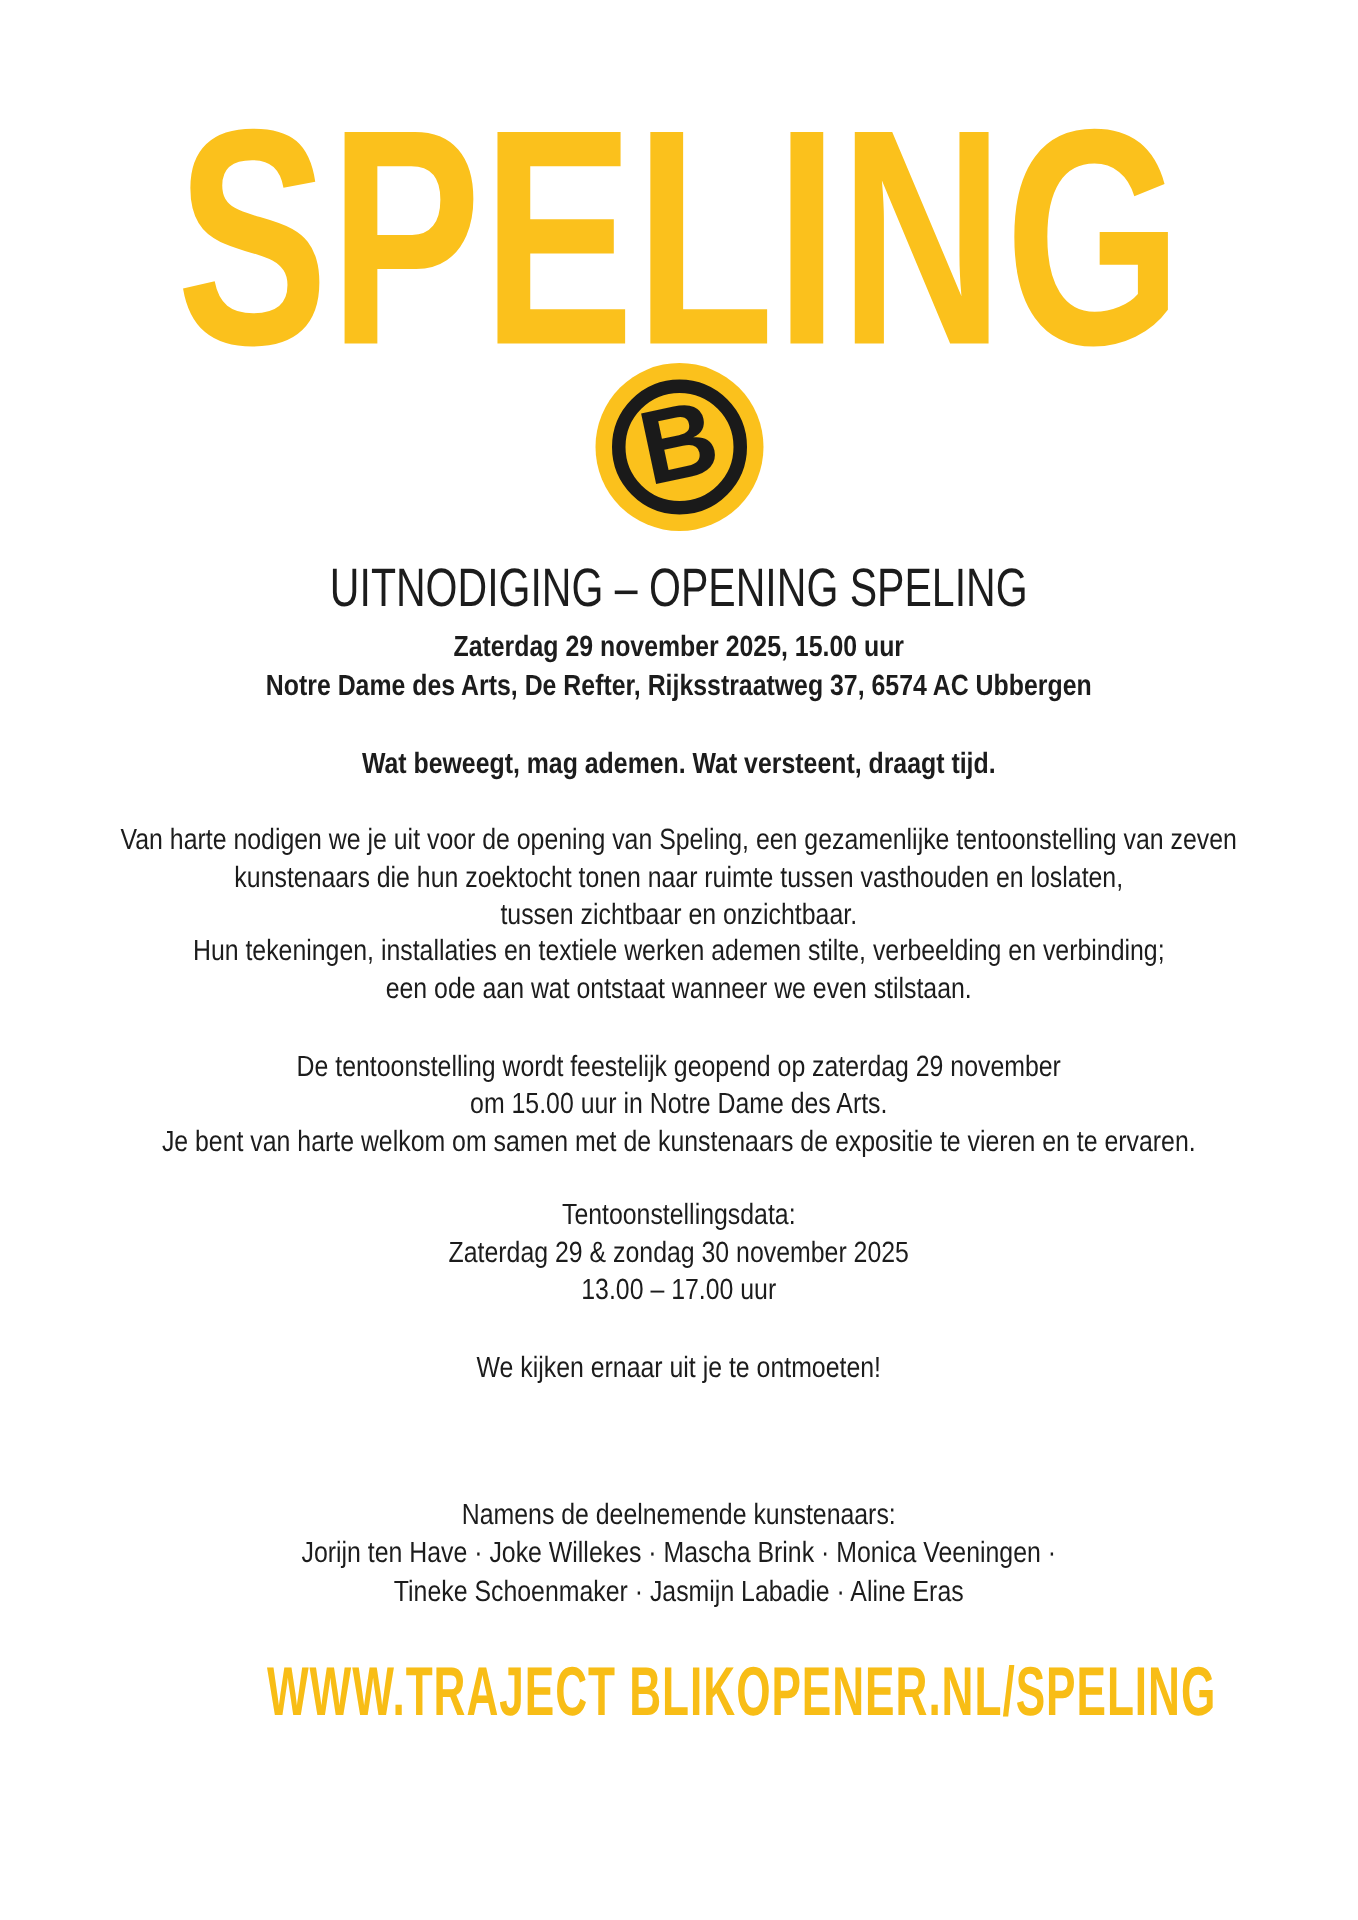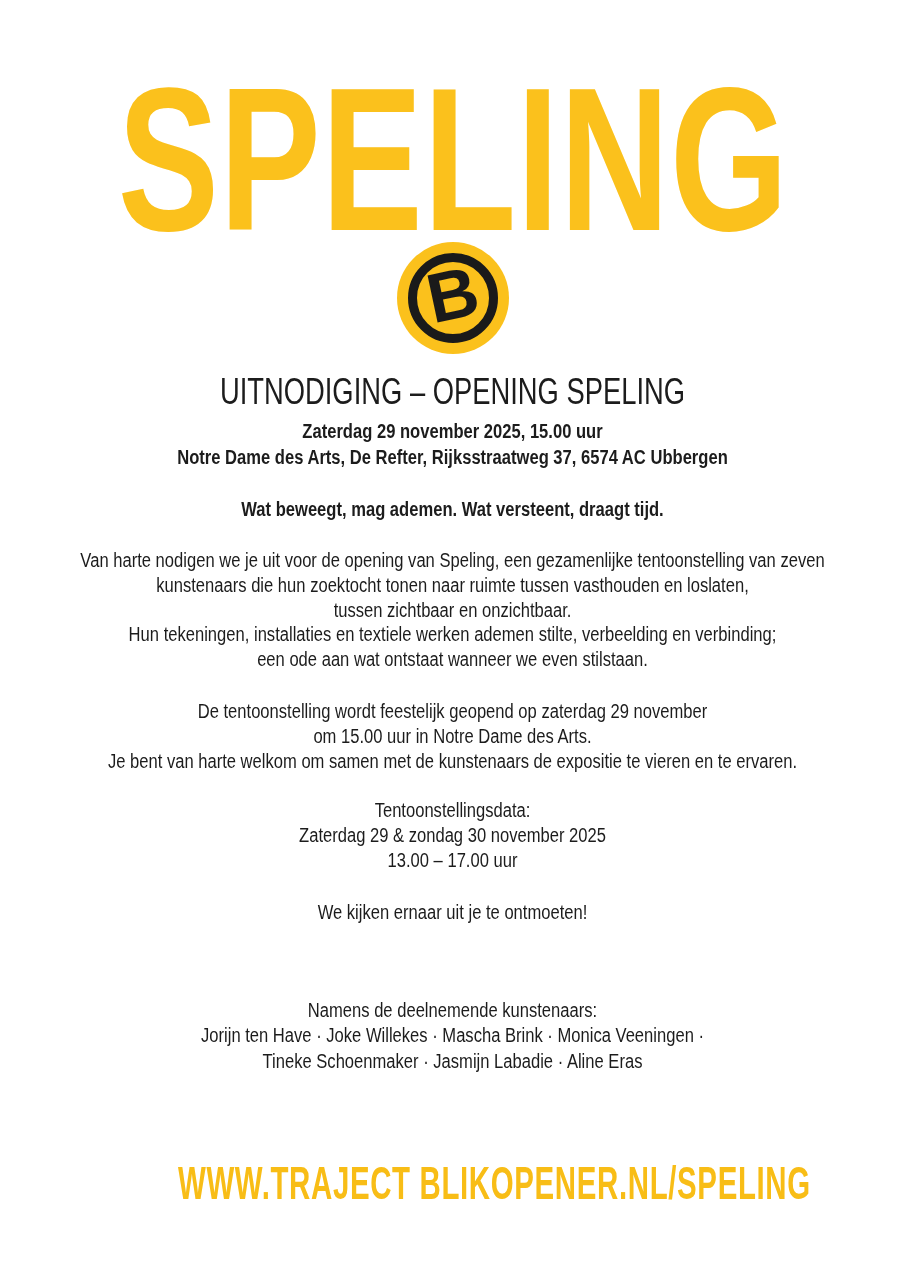--- a/index.html
+++ b/index.html
@@ -77,21 +77,21 @@
   .bold { font-weight: 700; }
   .event   { top: 419px; line-height: 25.5px; }
   .tagline { top: 497px; }
   .para1   { top: 548px; }
   .para2   { top: 699px; }
   .para3   { top: 798px; }
   .closing { top: 900px; }
   .artists { top: 998px; line-height: 25.4px; }
 
   
-  .footer { top: 1160px; }
+  .footer { top: 1104px; }
   .footer a {
     display: inline-block;
     font-size: 46px;
     line-height: 46px;
     font-weight: 700;
     color: #f8bd16;
     text-decoration: none;
     white-space: nowrap;
     transform: scaleX(0.64);
     transform-origin: 50% 0;

